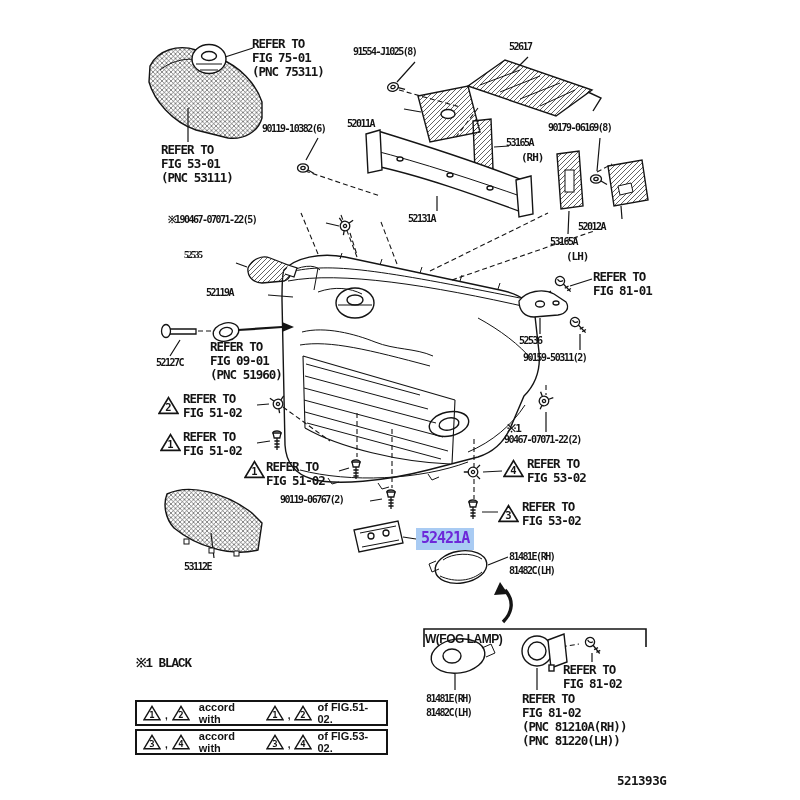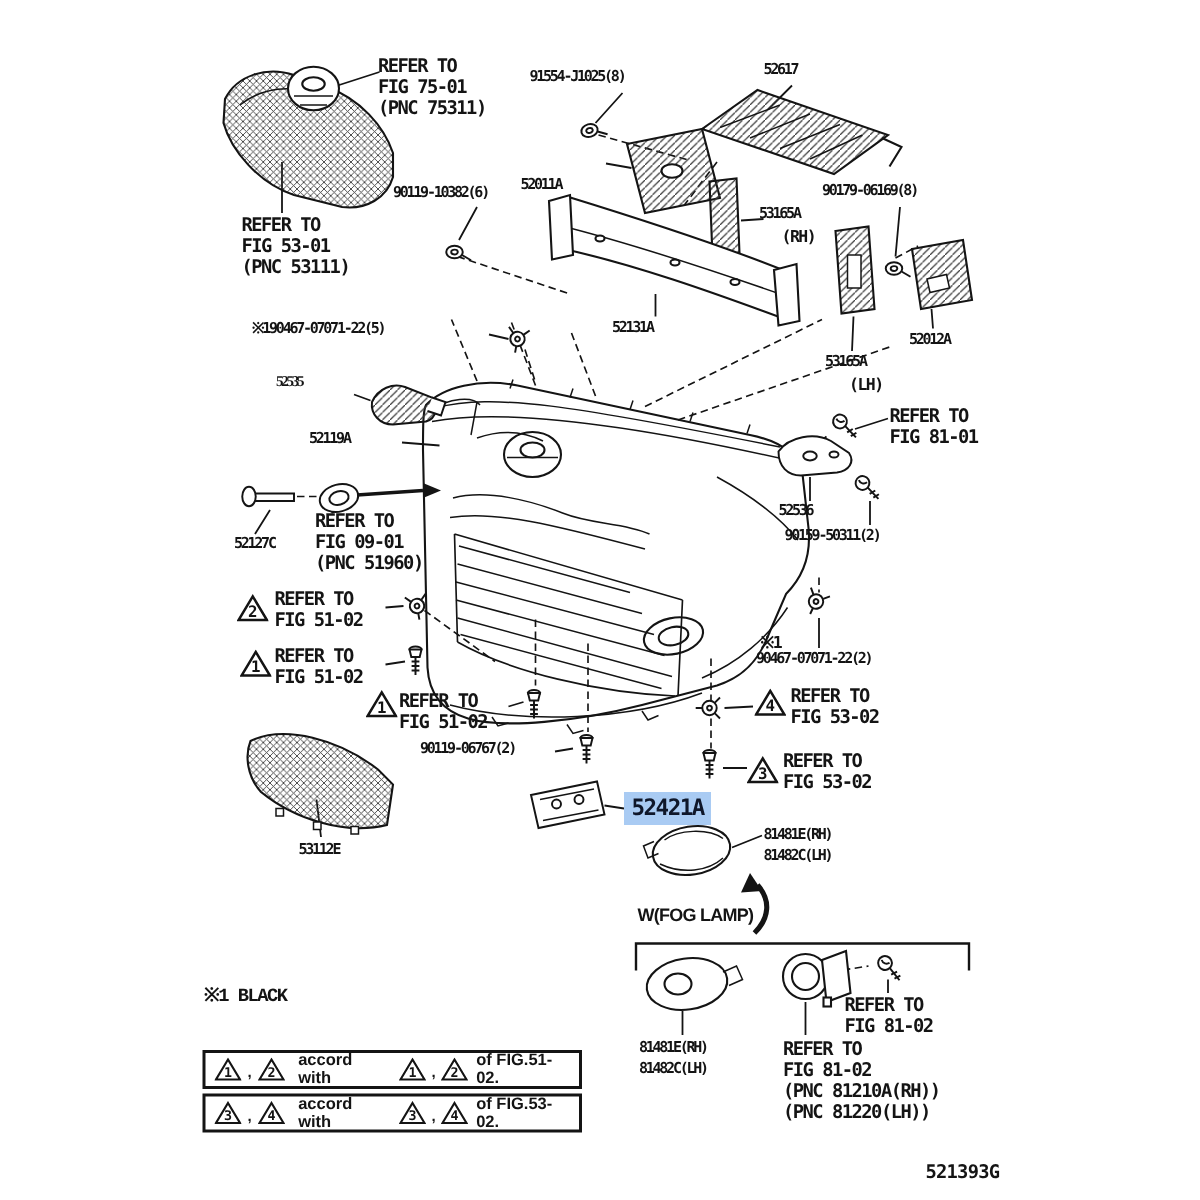--- a/index.html
+++ b/index.html
@@ -6,21 +6,21 @@
   #stage{position:relative;width:800px;height:800px;background:#ffffff;overflow:hidden;
          font-family:"DejaVu Sans Mono","Liberation Mono",monospace;}
   #lineart{position:absolute;left:0;top:0;}
   .label{position:absolute;font-weight:bold;color:#141414;white-space:pre;z-index:3;}
   .part{font-size:10px;line-height:14px;letter-spacing:-1.5px;}
   .ref{font-size:12.5px;line-height:14px;letter-spacing:-1px;}
   .small{font-size:11px;line-height:11px;letter-spacing:-1px;}
   .note{font-size:12.5px;letter-spacing:-1px;}
   .code{font-size:12.5px;letter-spacing:-0.5px;}
   .fog{font-size:12px;letter-spacing:-0.5px;font-family:"Liberation Sans",sans-serif;}
-  .hl{font-size:15px;line-height:15px;letter-spacing:-1px;background:#a9cbf3;color:#0f172a;
+  .hl{font-size:15px;line-height:15px;letter-spacing:-1px;background:#a9cbf3;color:#6d28d9;
       padding:3px 5px 4px 5px;}
   .tri{position:absolute;z-index:3;line-height:0;}
   .legend-box{position:absolute;box-sizing:border-box;border:2px solid #141414;background:#fff;
       display:flex;align-items:center;padding:0 6px;gap:3px;z-index:3;
       font-family:"Liberation Sans",sans-serif;font-weight:bold;font-size:11px;color:#141414;}
   .legend-box .t{line-height:0;}
   .legend-box .sep{margin:4px 1px 0 1px;font-size:10px;}
   .legend-box .mid{margin:0 6px;}
   .legend-box .suffix{margin-left:2px;}
 </style>
@@ -219,21 +219,21 @@
     <div class="label part" style="left: 353px; top: 45px;">91554-J1025(8)</div>
     <div class="label part" style="left: 509px; top: 40px;">52617</div>
     <div class="label part" style="left: 347px; top: 101px; margin-top: 16px;">52011A</div>
     <div class="label part" style="left: 262px; top: 122px;">90119-10382(6)</div>
     <div class="label ref" style="left: 161px; top: 143px;">REFER TO
 FIG 53-01
 (PNC 53111)</div>
     <div class="label part" style="left: 506px; top: 136px;">53165A</div>
     <div class="label small" style="left: 521px; top: 152px;">(RH)</div>
     <div class="label part" style="left: 548px; top: 121px;">90179-06169(8)</div>
-    <div class="label part" style="left: 606px; top: 220px;">52012A</div>
+    <div class="label part" style="left: 578px; top: 220px;">52012A</div>
     <div class="label part" style="left: 550px; top: 235px;">53165A</div>
     <div class="label small" style="left: 566px; top: 251px;">(LH)</div>
     <div class="label part" style="left: 408px; top: 212px;">52131A</div>
     <div class="label part" style="left: 168px; top: 213px;">※190467-07071-22(5)</div>
     <div class="label part" style="left: 184px; top: 248px; font-family: Liberation Serif, serif;">52535</div>
     <div class="label part" style="left: 206px; top: 286px;">52119A</div>
     <div class="label ref" style="left: 593px; top: 270px;">REFER TO
 FIG 81-01</div>
     <div class="label part" style="left: 519px; top: 334px;">52536</div>
     <div class="label part" style="left: 523px; top: 351px;">90159-50311(2)</div>
@@ -247,25 +247,25 @@
 FIG 51-02</div>
     <div class="label small" style="left: 507px; top: 423px;">※1</div>
     <div class="label part" style="left: 504px; top: 433px;">90467-07071-22(2)</div>
     <div class="label ref" style="left: 266px; top: 460px;">REFER TO
 FIG 51-02</div>
     <div class="label part" style="left: 255px; top: 493px; margin-left: 25px;">90119-06767(2)</div>
     <div class="label ref" style="left: 527px; top: 457px;">REFER TO
 FIG 53-02</div>
     <div class="label ref" style="left: 522px; top: 500px;">REFER TO
 FIG 53-02</div>
-    <div class="label part" style="left: 199px; top: 560px;">53112E</div>
+    <div class="label part" style="left: 184px; top: 560px;">53112E</div>
     <div class="label hl" style="left: 416px; top: 528px;">52421A</div>
     <div class="label part" style="left: 509px; top: 550px;">81481E(RH)
 81482C(LH)</div>
-    <div class="label fog" style="left: 425px; top: 603px; text-align: center;">W(FOG LAMP)</div>
+    <div class="label fog" style="left: 425px; top: 632px; text-align: center;">W(FOG LAMP)</div>
     <div class="label part" style="left: 426px; top: 692px;">81481E(RH)
 81482C(LH)</div>
     <div class="label ref" style="left: 563px; top: 663px;">REFER TO
 FIG 81-02</div>
     <div class="label ref" style="left: 522px; top: 692px;">REFER TO
 FIG 81-02
 (PNC 81210A(RH))
 (PNC 81220(LH))</div>
     <div class="label note" style="left: 136px; top: 654px; font-family: Liberation Mono, monospace;">※1 BLACK</div>
     <div class="label code" style="left: 617px; top: 773px;">521393G</div>

